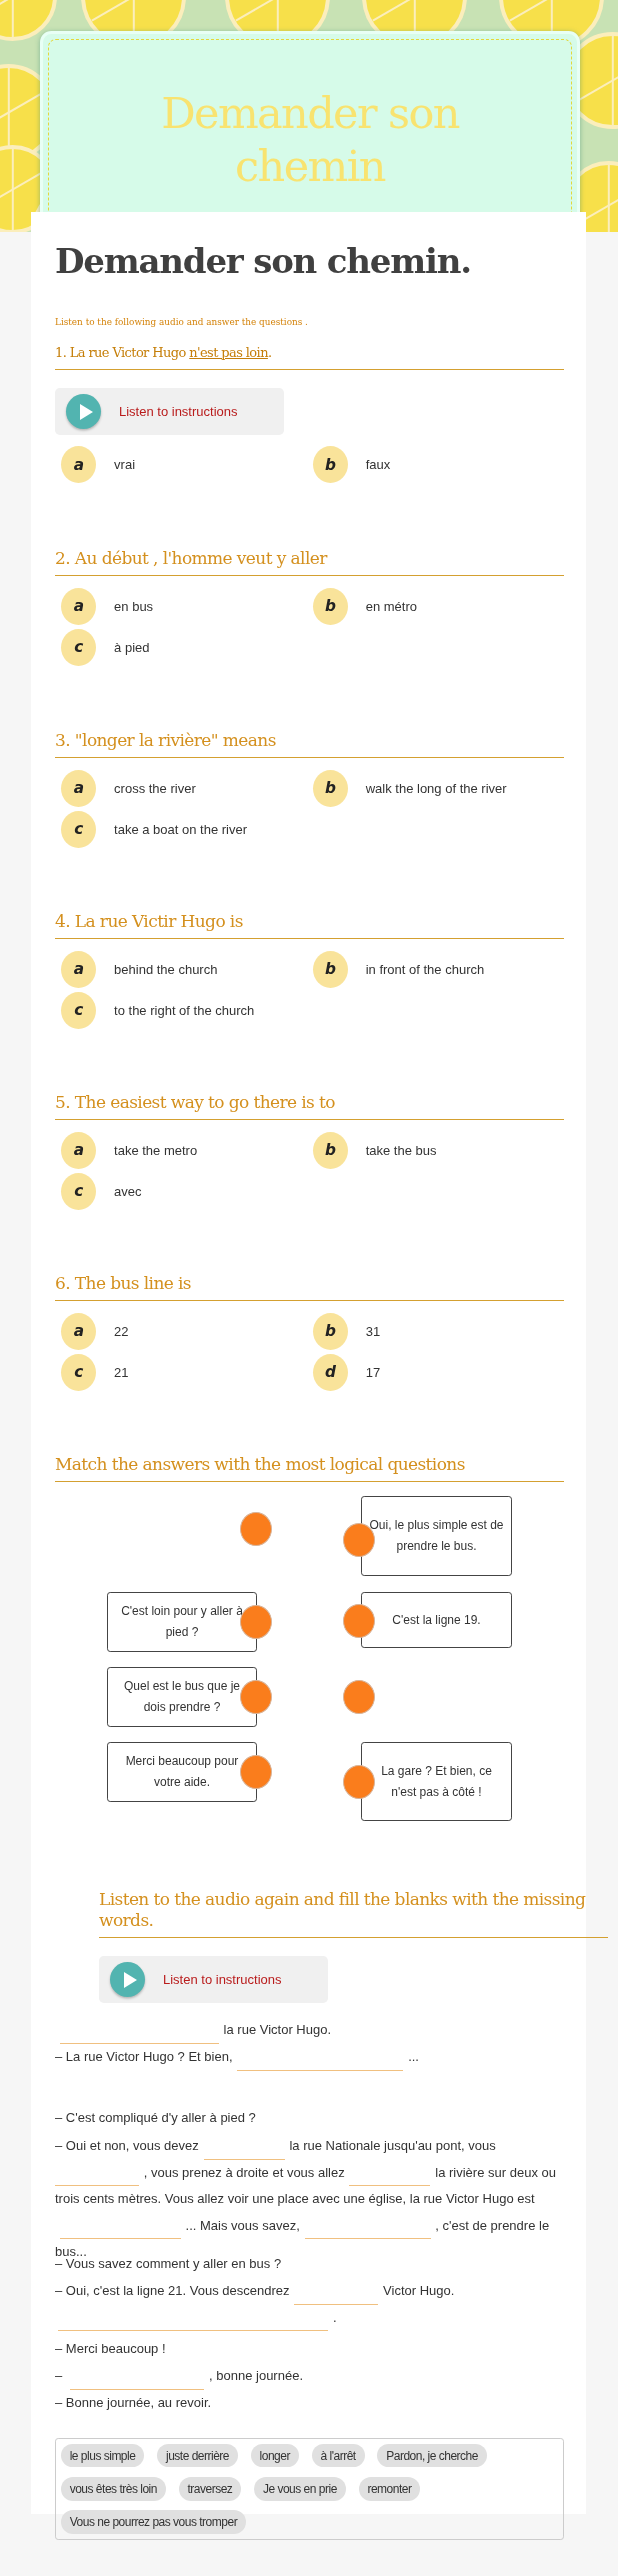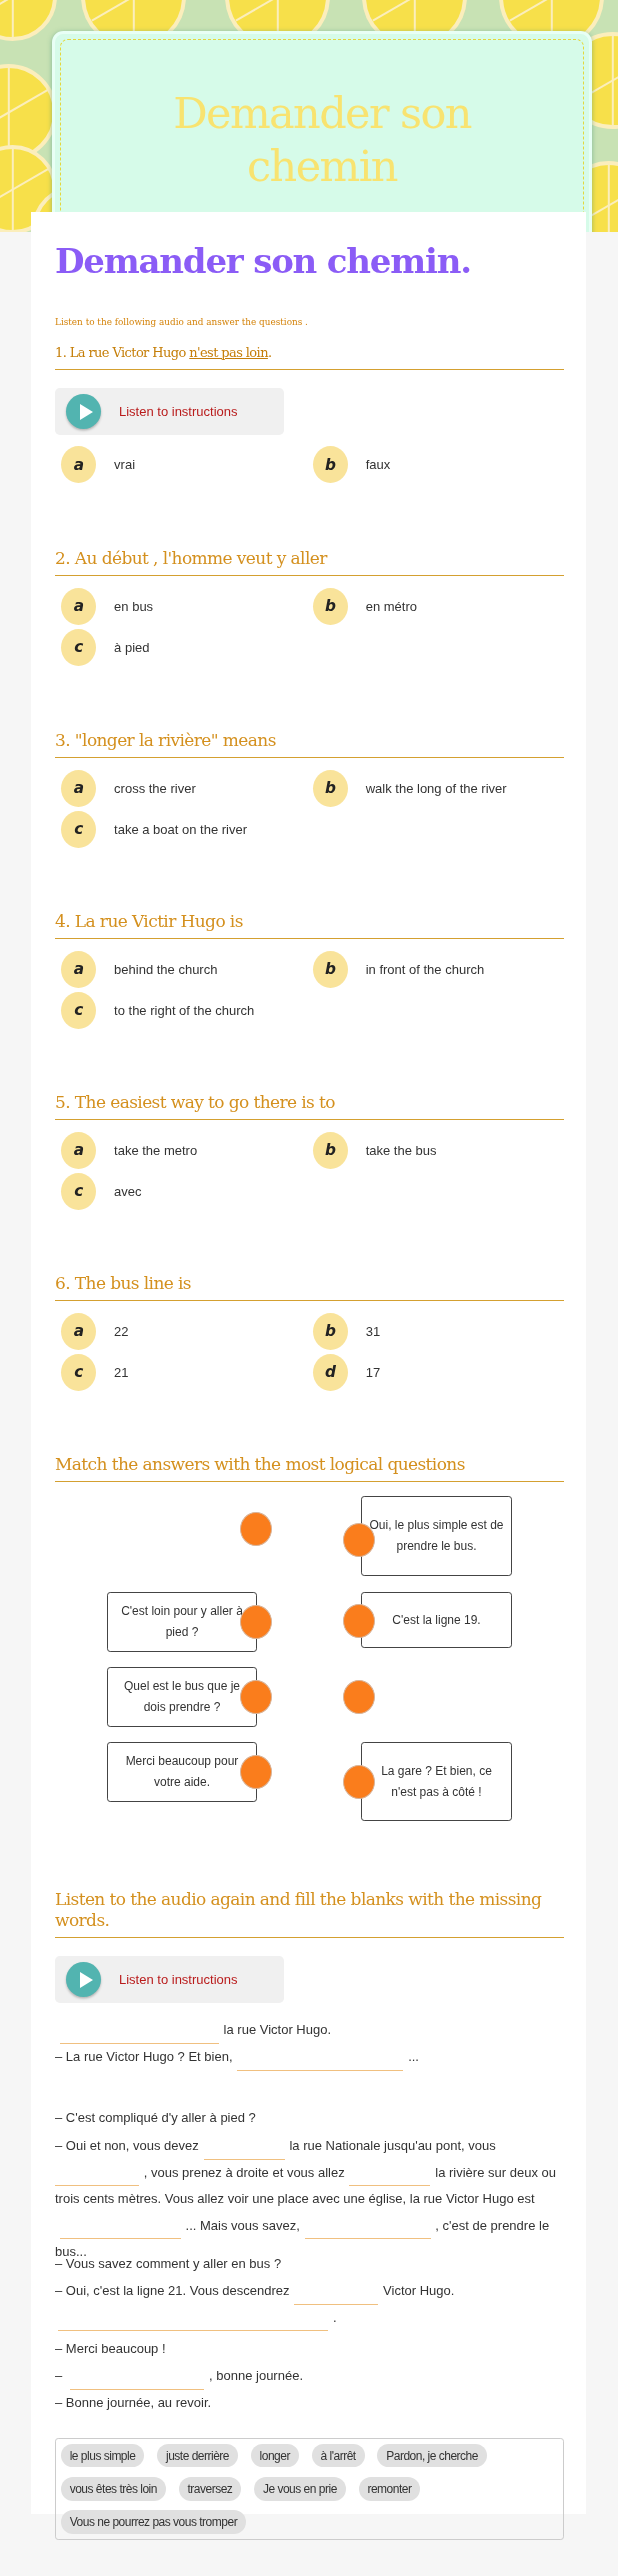--- a/index.html
+++ b/index.html
@@ -22,21 +22,21 @@
     position: absolute; border-radius: 50%;
     background: #f7e04a;
     border: 4.8px solid #fbeebc;
   }
   .lemon::before, .lemon::after {
     content: ""; position: absolute; left: 50%; top: 0; bottom: 0;
     width: 2.4px; background: #fbeebc; transform: translateX(-50%);
   }
   .lemon::after { transform: translateX(-50%) rotate(60deg); }
   .title-card {
-    position: absolute; left: 52px; top: 31px; width: 540px; height: 217px;
+    position: absolute; left: 40px; top: 31px; width: 540px; height: 217px;
     background: #d6fbe9;
     border-radius: 11.3px;
     border: 3.2px solid #e8fff5;
     box-shadow: 0 1.6px 4.8px rgba(60,140,120,0.5);
   }
   .title-card-inner {
     position: absolute; inset: 4.8px;
     border: 1.6px dashed #e4d83a;
     border-radius: 8px;
     display: flex; align-items: center; justify-content: center;
@@ -51,21 +51,21 @@
   }
   
   .main {
     position: absolute; left: 31px; top: 212px; width: 555px; height: 2302px;
     background: #ffffff;
   }
   .content { position: absolute; left: 24px; top: 0; width: 509px; }
   .h1 {
     position: absolute; top: 29px; left: 0;
     font-family: "DejaVu Serif", serif; font-weight: bold;
-    font-size: 34px; color: #8b5cf6; letter-spacing: -1.2px;
+    font-size: 34px; color: #404040; letter-spacing: -1.2px;
   }
   .intro {
     position: absolute; top: 105px; left: 0;
     font-family: "DejaVu Serif", serif; font-size: 8.9px; color: #d4830a;
   }
   .section { position: absolute; left: 0; width: 509px; }
   .q-title {
     font-family: "DejaVu Serif", serif; font-size: 17px; color: #d4901e;
     padding-bottom: 6.4px; border-bottom: 1.2px solid #d4a030;
     letter-spacing: -0.6px; line-height: 21px;
@@ -280,21 +280,21 @@
       <div class="dot" style="left:185px;top:58px;"></div>
       <div class="dot" style="left:185px;top:151px;"></div>
       <div class="dot" style="left:185px;top:226px;"></div>
       <div class="dot" style="left:185px;top:301px;"></div>
       <div class="dot" style="left:288px;top:69px;"></div>
       <div class="dot" style="left:288px;top:150px;"></div>
       <div class="dot" style="left:288px;top:226px;"></div>
       <div class="dot" style="left:288px;top:311px;"></div>
     </div>
 
-    <div class="section" style="top:1677px;">
+    <div class="section" style="top:1677px;margin-left:44px;">
       <div class="q-title">Listen to the audio again and fill the blanks with the missing words.</div>
       <div class="listen-btn">
         <div class="play-circle"></div>
         <span class="listen-label">Listen to instructions</span>
       </div>
     </div>
 
     <div class="fill" style="top:1805px;">
       <span class="blank" style="width:159px;"></span><span>la rue Victor Hugo.</span>
     </div>

